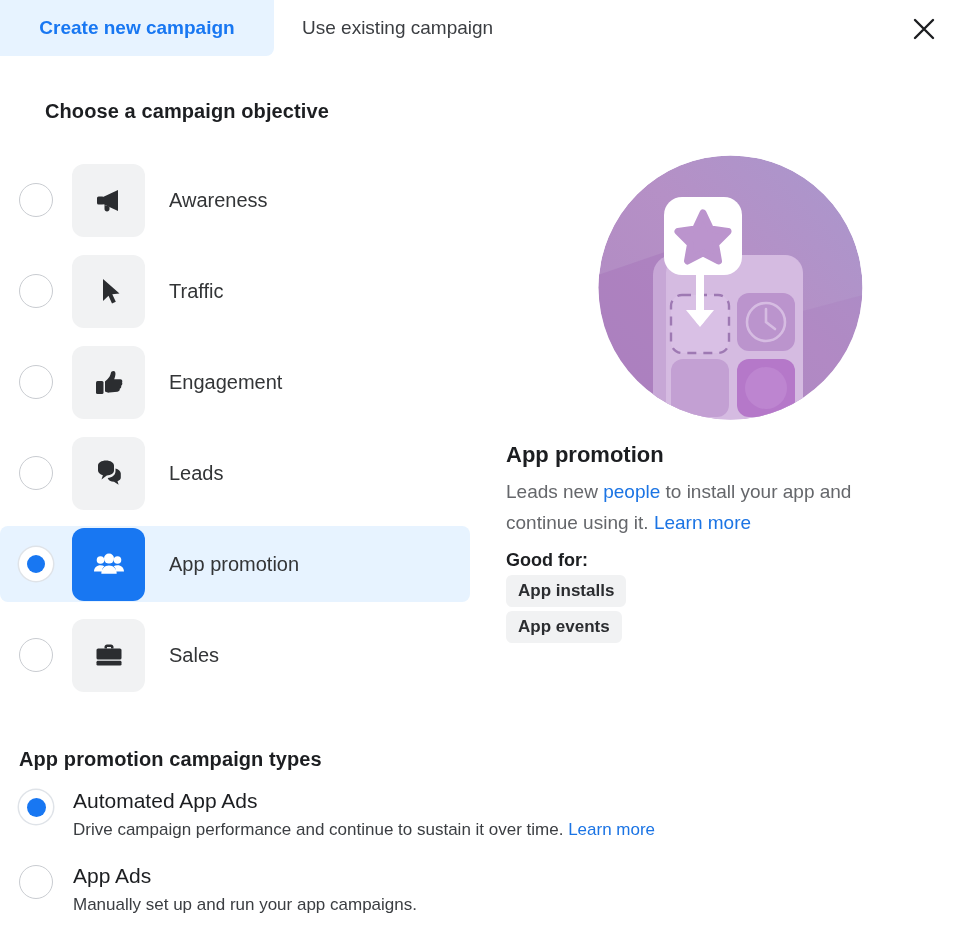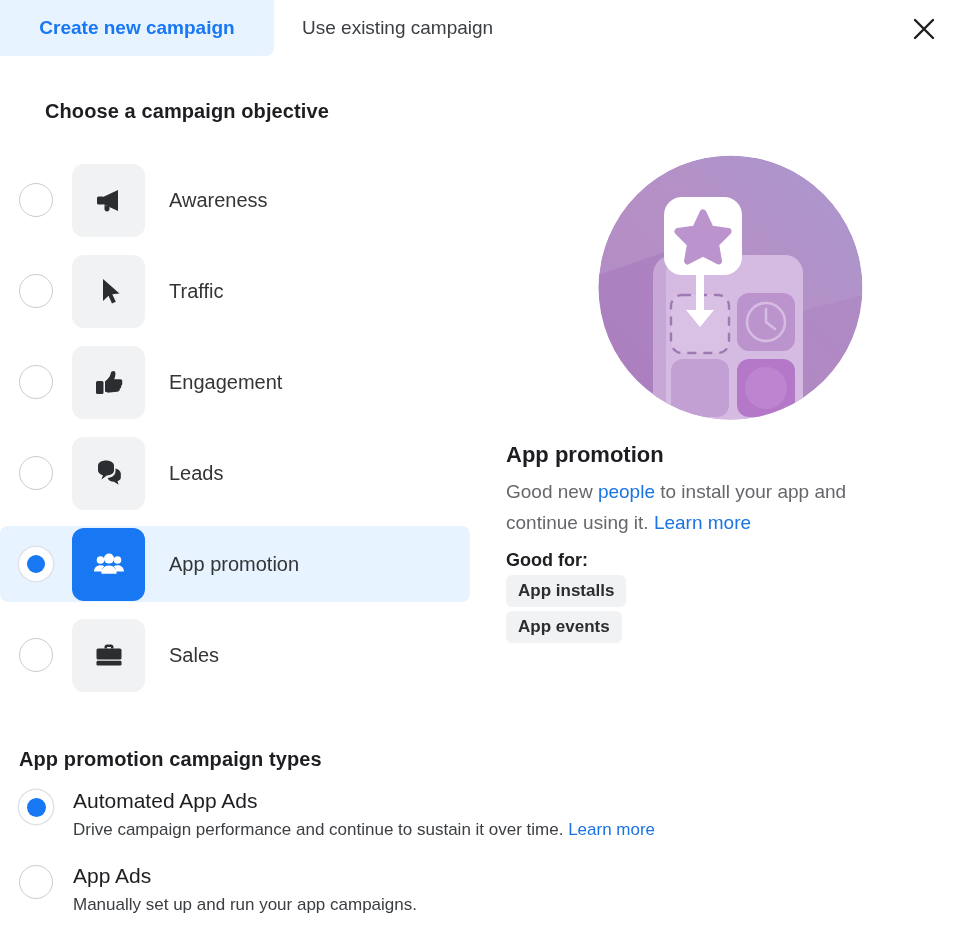--- a/index.html
+++ b/index.html
@@ -375,21 +375,21 @@
 
         <rect x="66" y="42" width="78" height="78" rx="18" fill="#ffffff"></rect>
         <path d="M105 58 L112.5 74 L130 76.5 L117.5 89 L120.5 106 L105 98 L89.5 106 L92.5 89 L80 76.5 L97.5 74 Z" fill="#bb94cd" stroke="#bb94cd" stroke-width="7" stroke-linejoin="round"></path>
       </g>
     </svg>
   </div>
 
   <div class="detail-title">App promotion</div>
 
   <div class="detail-desc">
-    <span>Good new </span><a>people</a><span> to install your app and continue using it. </span><a>Learn more</a>
+    <span>Leads new </span><a>people</a><span> to install your app and continue using it. </span><a>Learn more</a>
   </div>
 
   <div class="good-for">Good for:</div>
 
   <div class="tag-row">
     <span class="tag">App installs</span>
   </div>
   <div class="tag-row">
     <span class="tag">App events</span>
   </div>

